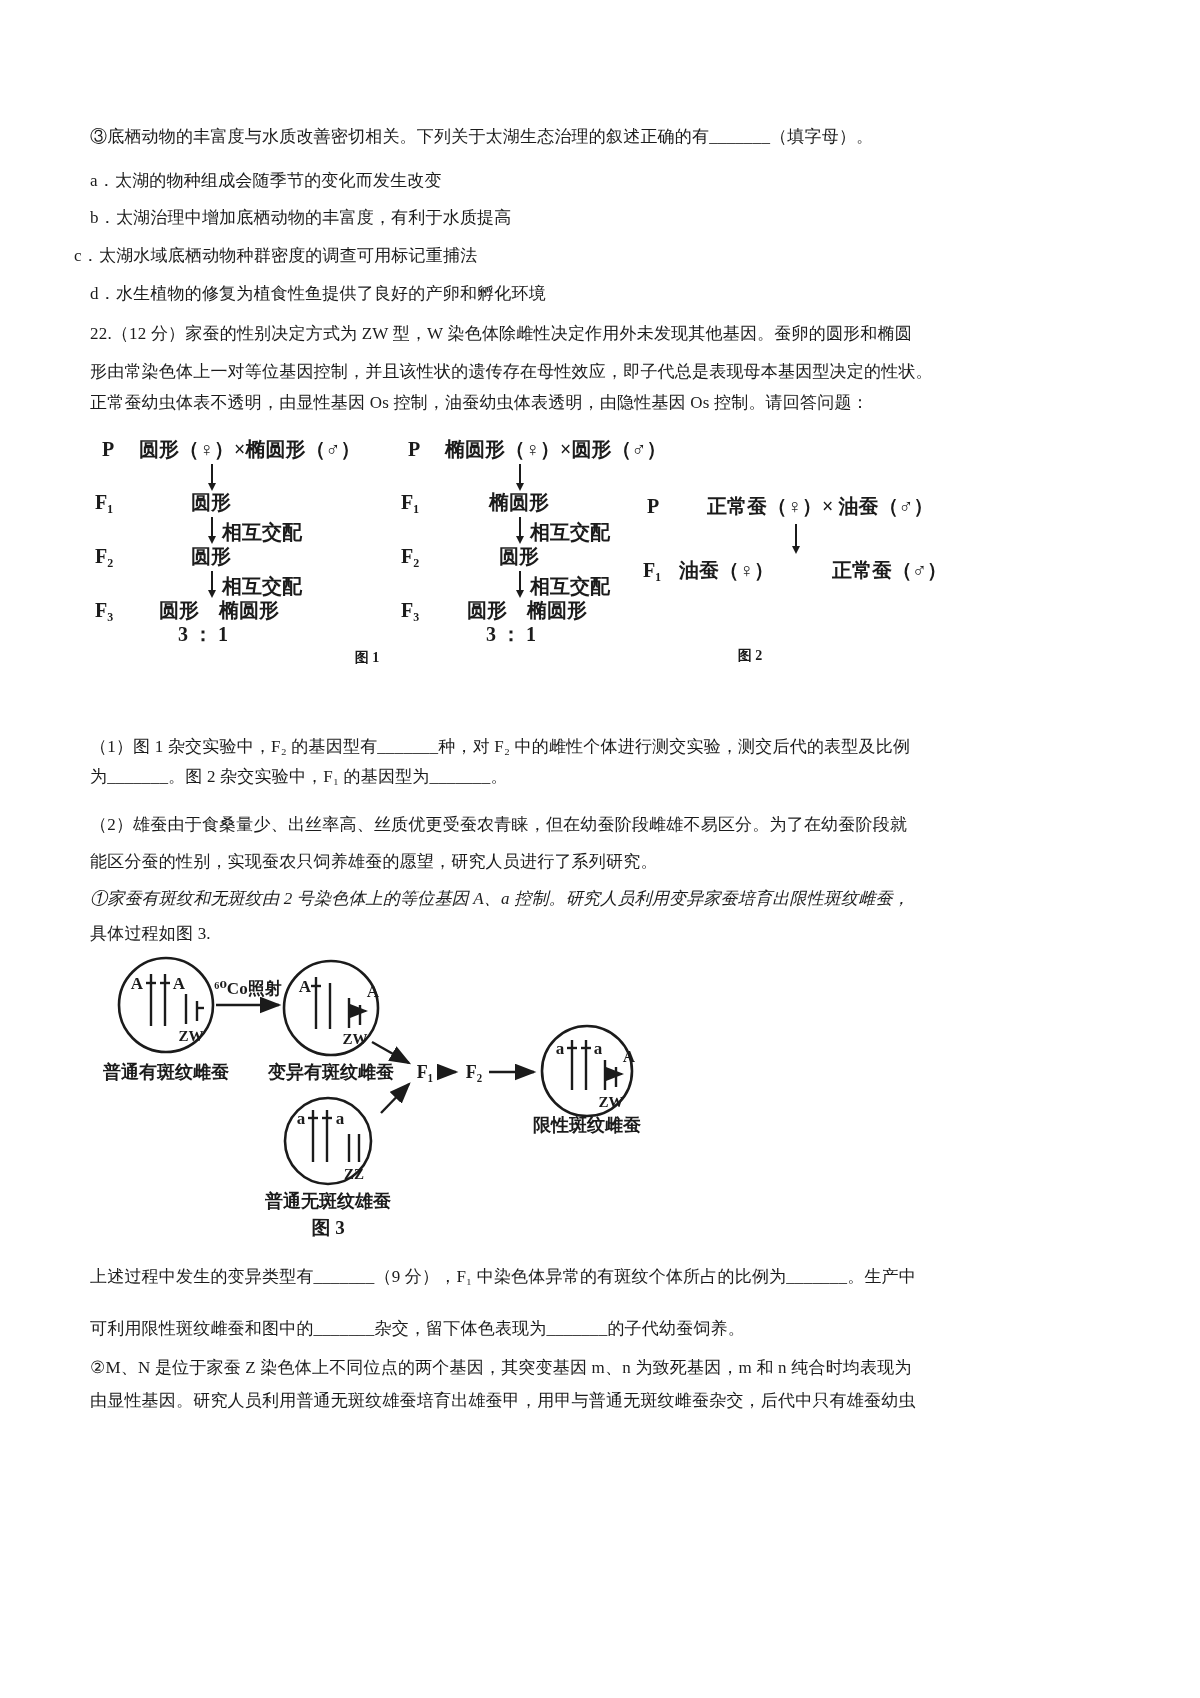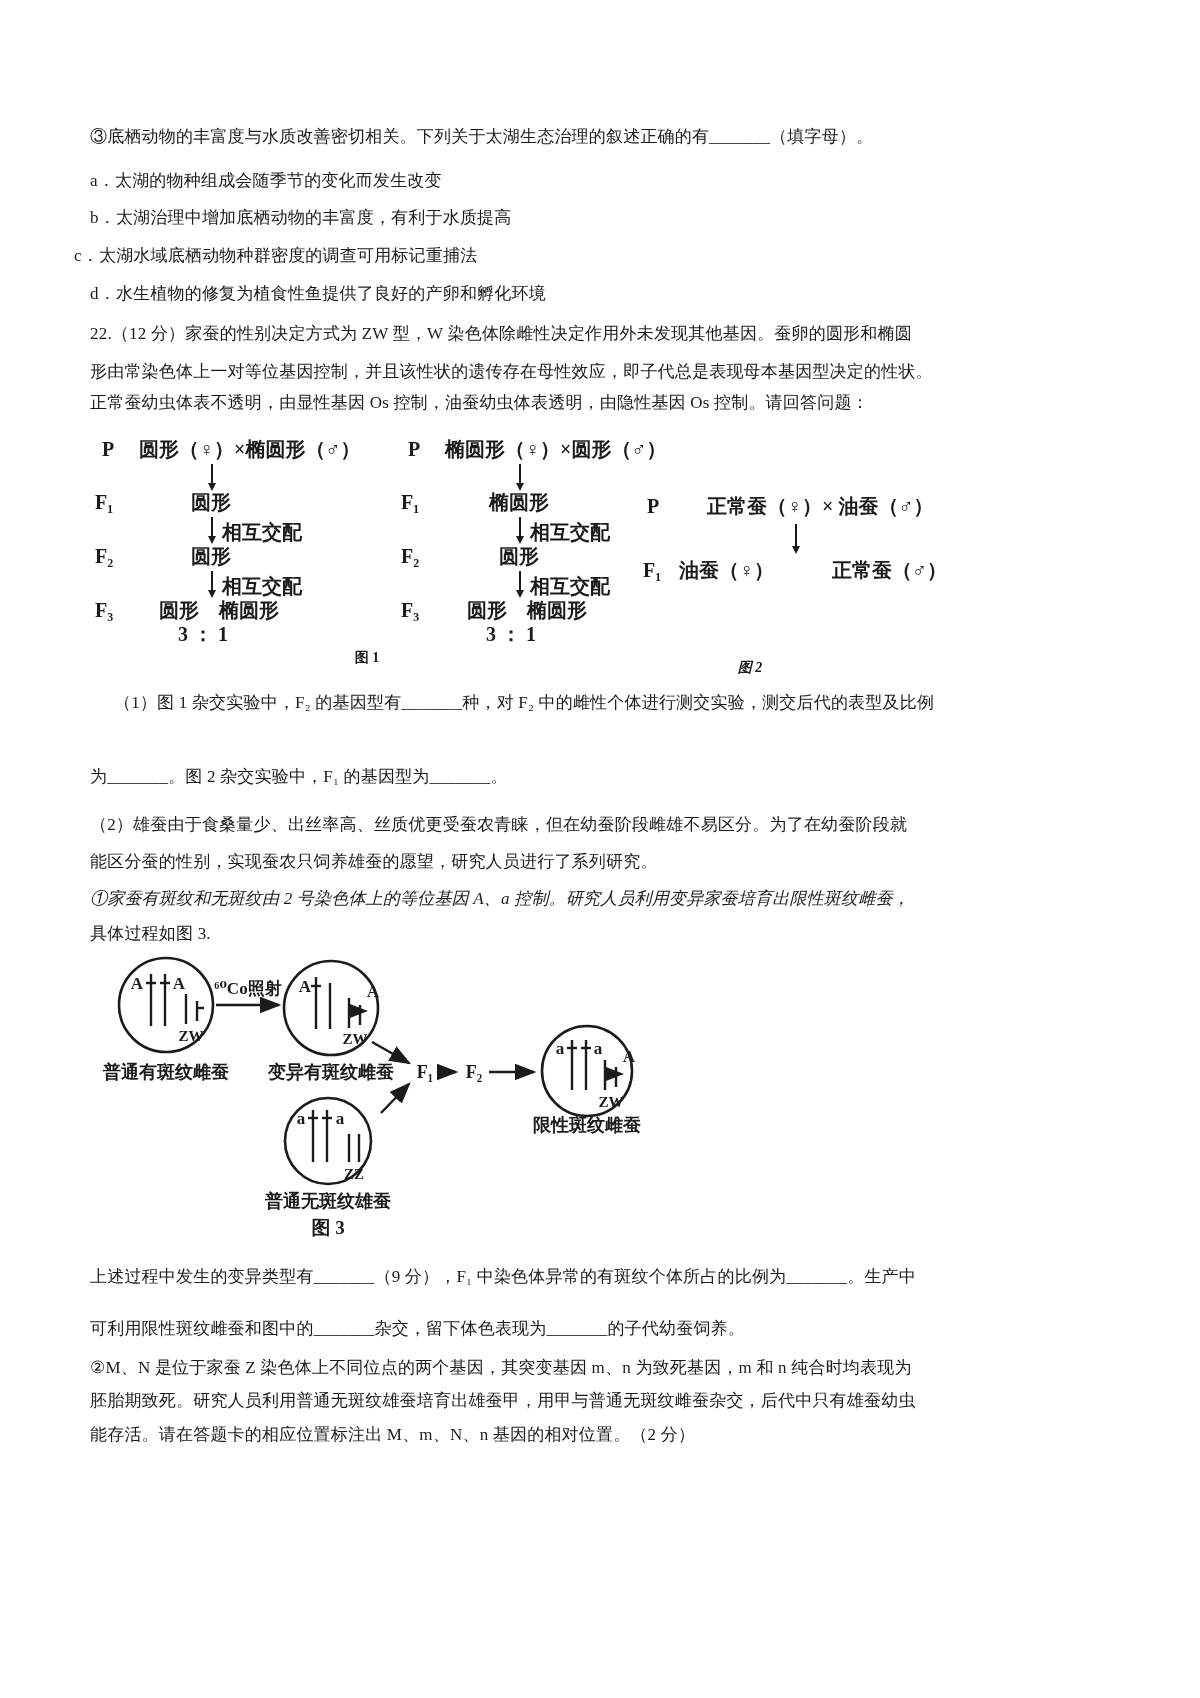--- a/index.html
+++ b/index.html
@@ -92,24 +92,24 @@
     <span class="ft ctr" style="left:416px;top:190px;">3 ： 1</span>
 
     <span class="ft cap ctr" style="left:272px;top:218px;">图 1</span>
 
     <span class="ft" style="left:552px;top:62px;">P</span>
     <span class="ft" style="left:612px;top:62px;">正常蚕（♀）× 油蚕（♂）</span>
     <span class="varrow" style="left:700px;top:92px;height:26px;"></span>
     <span class="ft" style="left:548px;top:126px;">F₁</span>
     <span class="ft" style="left:584px;top:126px;">油蚕（♀）</span>
     <span class="ft" style="left:737px;top:126px;">正常蚕（♂）</span>
-    <span class="ft cap ctr" style="left:655px;top:228px;font-style:italic;">图 2</span>
+    <span class="ft cap ctr" style="left:655px;top:216px;">图 2</span>
   </div>
 
-  <div class="t" style="left:90px;top:692px;margin-left:24px;">（1）图 1 杂交实验中，F₂ 的基因型有_______种，对 F₂ 中的雌性个体进行测交实验，测交后代的表型及比例</div>
+  <div class="t" style="left:90px;top:736px;">（1）图 1 杂交实验中，F₂ 的基因型有_______种，对 F₂ 中的雌性个体进行测交实验，测交后代的表型及比例</div>
   <div class="t" style="left:90px;top:766px;">为_______。图 2 杂交实验中，F₁ 的基因型为_______。</div>
 
   <div class="t" style="left:90px;top:814px;">（2）雄蚕由于食桑量少、出丝率高、丝质优更受蚕农青睐，但在幼蚕阶段雌雄不易区分。为了在幼蚕阶段就</div>
   <div class="t" style="left:90px;top:851px;">能区分蚕的性别，实现蚕农只饲养雄蚕的愿望，研究人员进行了系列研究。</div>
   <div class="t" style="left:90px;top:888px;font-style:italic;">①家蚕有斑纹和无斑纹由 2 号染色体上的等位基因 A、a 控制。研究人员利用变异家蚕培育出限性斑纹雌蚕，</div>
   <div class="t" style="left:90px;top:923px;">具体过程如图 3.</div>
 
   <div class="fig" style="left:85px;top:950px;">
     <svg width="660" height="300" viewBox="0 0 660 300">
       <defs>
@@ -196,16 +196,15 @@
         <text x="243" y="257" font-size="18" text-anchor="middle">普通无斑纹雄蚕</text>
         <text x="502" y="181" font-size="18" text-anchor="middle">限性斑纹雌蚕</text>
         <text x="243" y="284" font-size="19" text-anchor="middle">图 3</text>
       </g>
     </svg>
   </div>
 
   <div class="t" style="left:90px;top:1266px;">上述过程中发生的变异类型有_______（9 分），F₁ 中染色体异常的有斑纹个体所占的比例为_______。生产中</div>
   <div class="t" style="left:90px;top:1318px;">可利用限性斑纹雌蚕和图中的_______杂交，留下体色表现为_______的子代幼蚕饲养。</div>
   <div class="t" style="left:90px;top:1357px;">②M、N 是位于家蚕 Z 染色体上不同位点的两个基因，其突变基因 m、n 为致死基因，m 和 n 纯合时均表现为</div>
-  <div class="t" style="left:90px;top:1390px;">胚胎期致死。研究人员利用普通无斑纹雄蚕培育出雄蚕甲，用甲与普通无斑纹雌蚕杂交，后代中只有雄蚕幼虫</div>
-  <div class="t" style="left:90px;top:1424px;">能存活。请在答题卡的相应位置标注出 M、m、N、n 基因的相对位置。（2 分）</div>
+  <div class="t" style="left:90px;top:1390px;">由显性基因。研究人员利用普通无斑纹雄蚕培育出雄蚕甲，用甲与普通无斑纹雌蚕杂交，后代中只有雄蚕幼虫</div>
 
 </div>
 
 </body></html>

